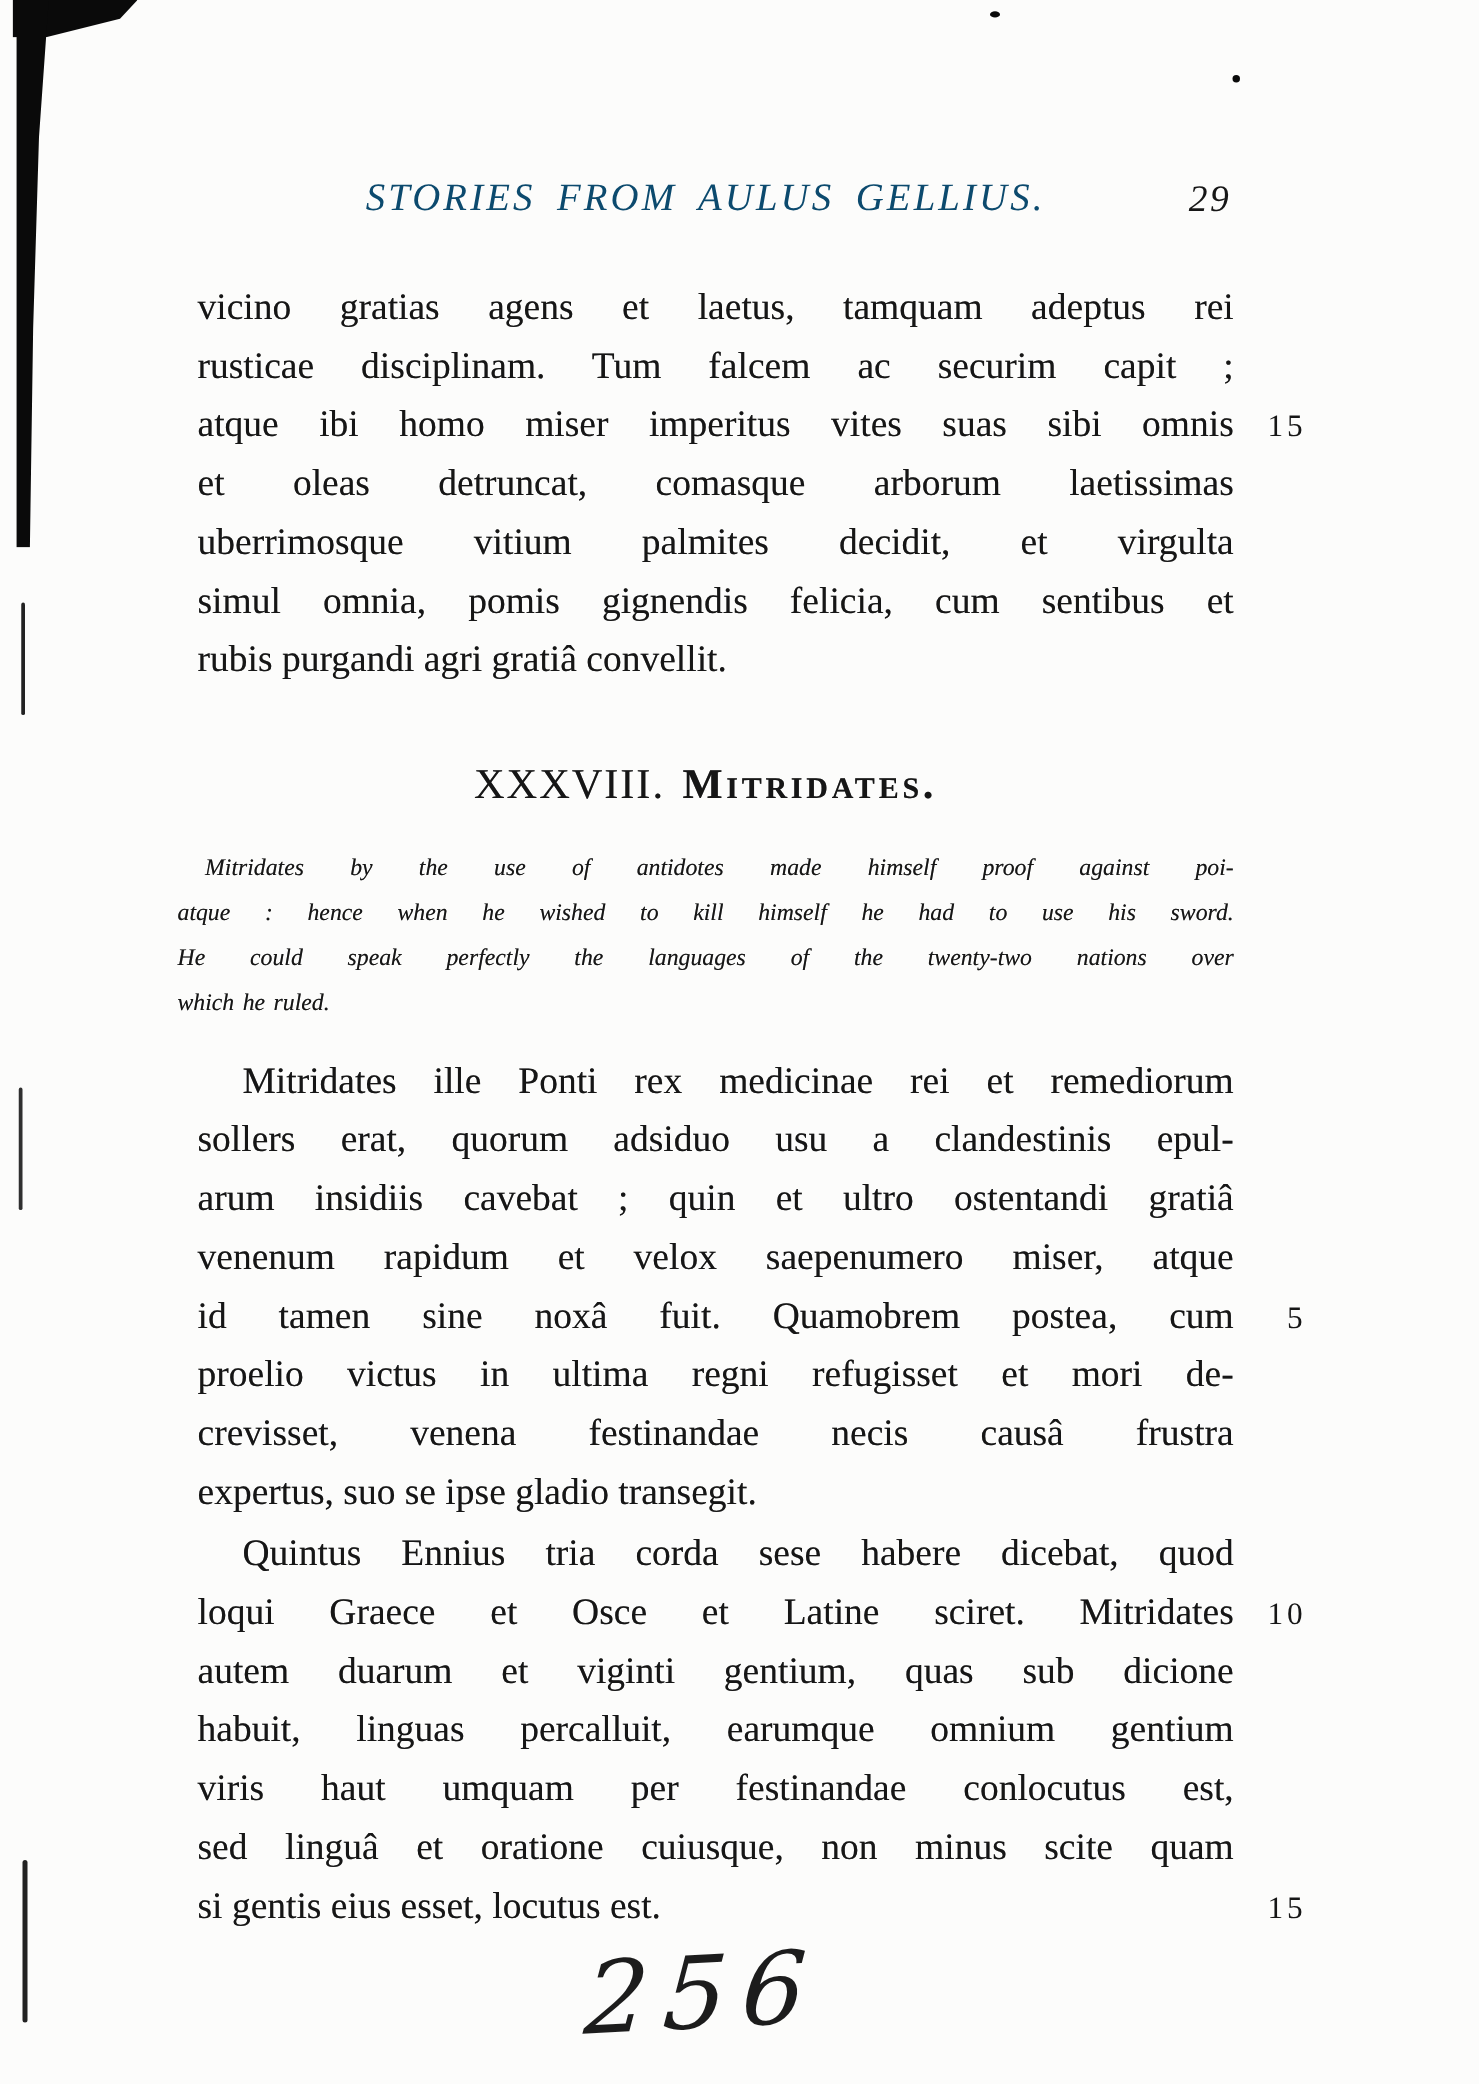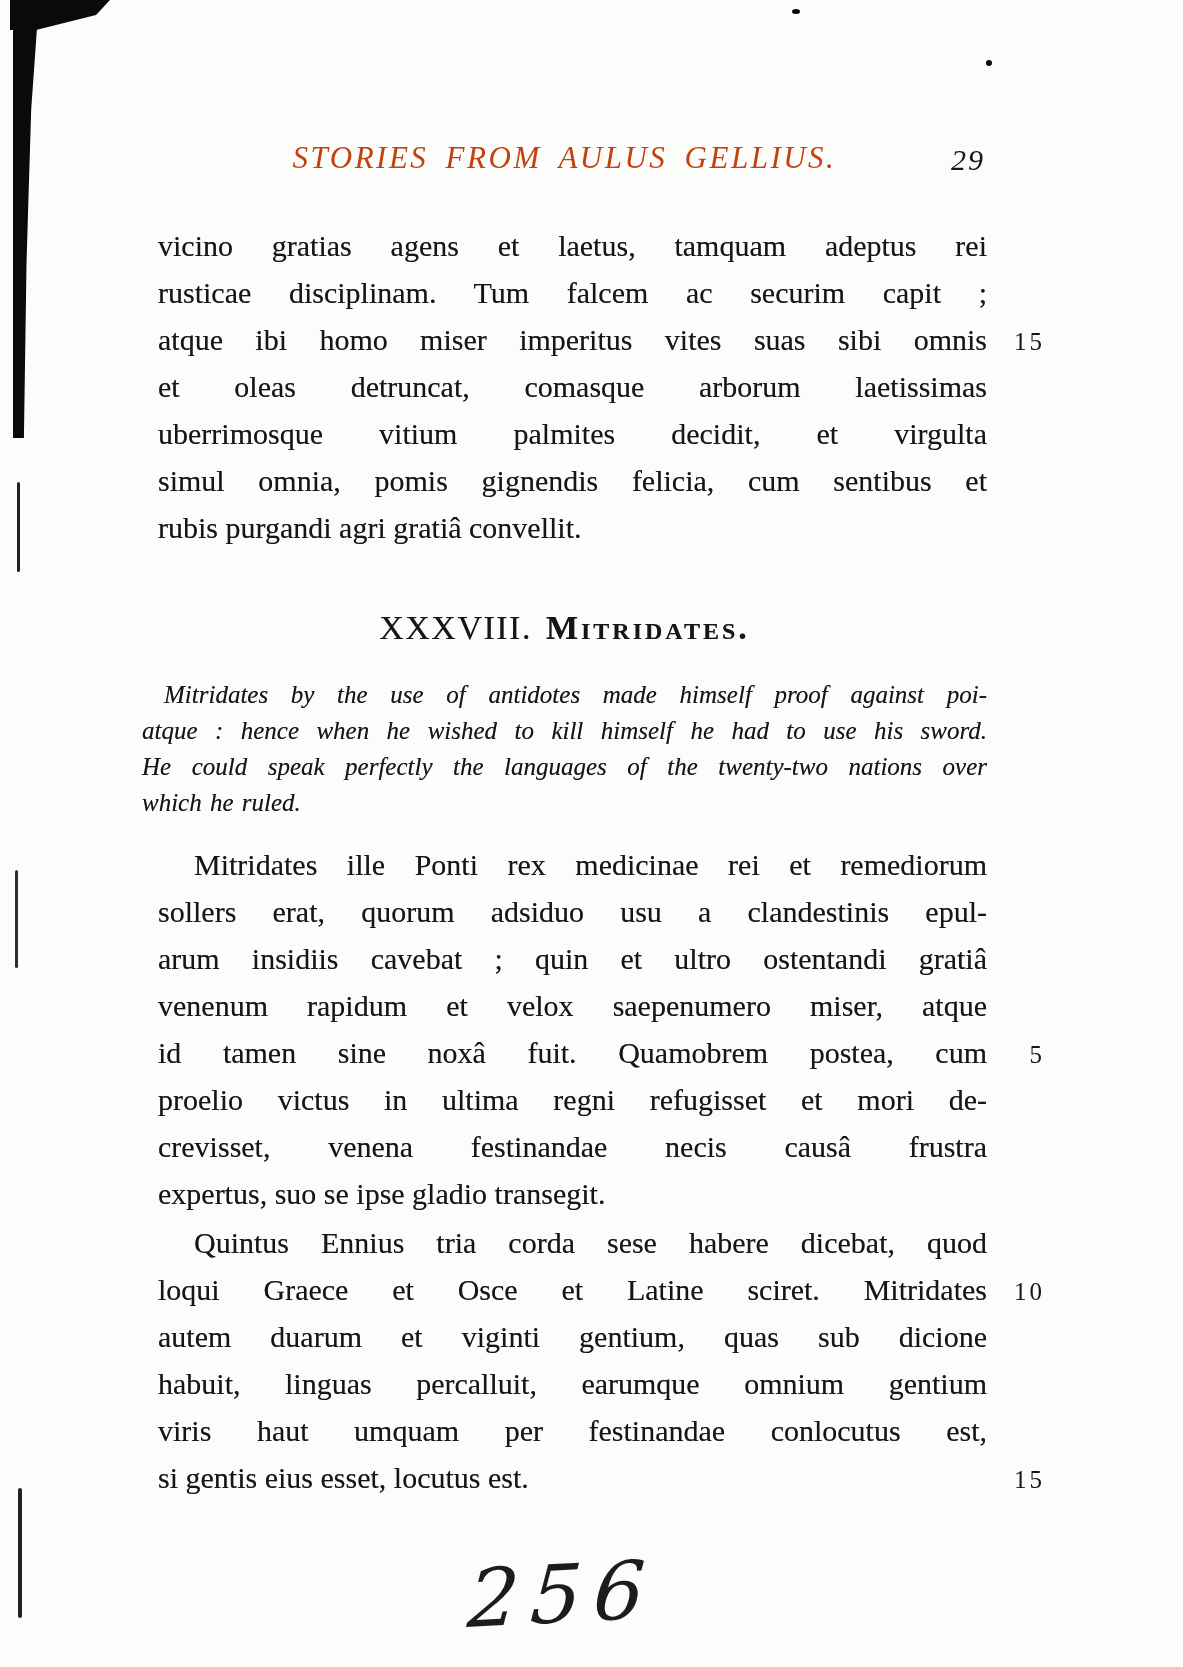--- a/index.html
+++ b/index.html
@@ -16,21 +16,21 @@
   
   .page { position:absolute; left:142px; top:140px; width:845px; }
 
   .header-row { position:relative; height:46px; }
   .running-title {
     text-align:center;
     font-style:italic;
     font-size:31px;
     letter-spacing:2.5px;
     word-spacing:7px;
-    color:#c2410c;
+    color:#0c4a6e;
   }
   .page-number {
     position:absolute; right:2px; top:3px;
     font-size:30px; letter-spacing:2px;font-style:italic;
   }
 
   
   .para { margin-top:36px; }
   .line {
     position:relative;
@@ -59,21 +59,21 @@
     line-height:46px;
     text-shadow:0 0 0.4px rgba(0,0,0,.5);
   }
   .heading-number { margin-right:14px;text-align:center; }
   .heading-title { font-variant:small-caps; letter-spacing:3px;font-weight:bold; }
 
   
   .argument { margin-top:26px; }
   .argument .line {
     font-style:italic;
-    font-size:25px;
+    font-size:19px;
     line-height:36px;
     height:36px;
     word-spacing:2px;
   }
   .argument .line.indent { text-indent:22px; }
 
   .body-para.mitridates { margin-top:20px; }
   .body-para.ennius { margin-top:2px; }
 
   
@@ -153,18 +153,19 @@
       <div class="line"><span>crevisset, venena festinandae necis causâ frustra</span></div>
       <div class="line last"><span>expertus, suo se ipse gladio transegit.</span></div>
     </div>
 
   <div class="para body-para ennius">
       <div class="line indent"><span>Quintus Ennius tria corda sese habere dicebat, quod</span></div>
       <div class="line"><span>loqui Graece et Osce et Latine sciret.  Mitridates</span><span class="margin-num">10</span></div>
       <div class="line"><span>autem duarum et viginti gentium, quas sub dicione</span></div>
       <div class="line"><span>habuit, linguas percalluit, earumque omnium gentium</span></div>
       <div class="line"><span>viris haut umquam per festinandae conlocutus est,</span></div>
+      <div class="line"><span>sed linguâ et oratione cuiusque, non minus scite quam</span></div>
       <div class="line last"><span>si gentis eius esset, locutus est.</span><span class="margin-num">15</span></div>
     </div>
 
 </main>
 
 <div class="handwritten">256</div>
 
 </body></html>

